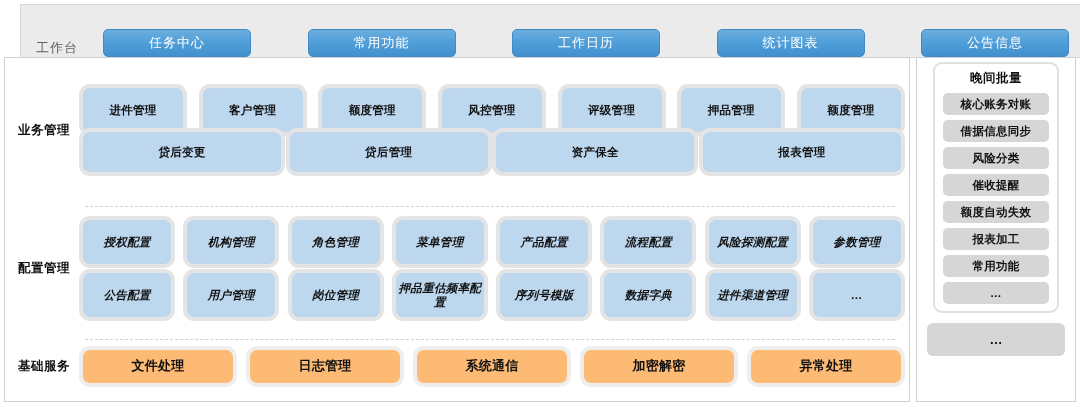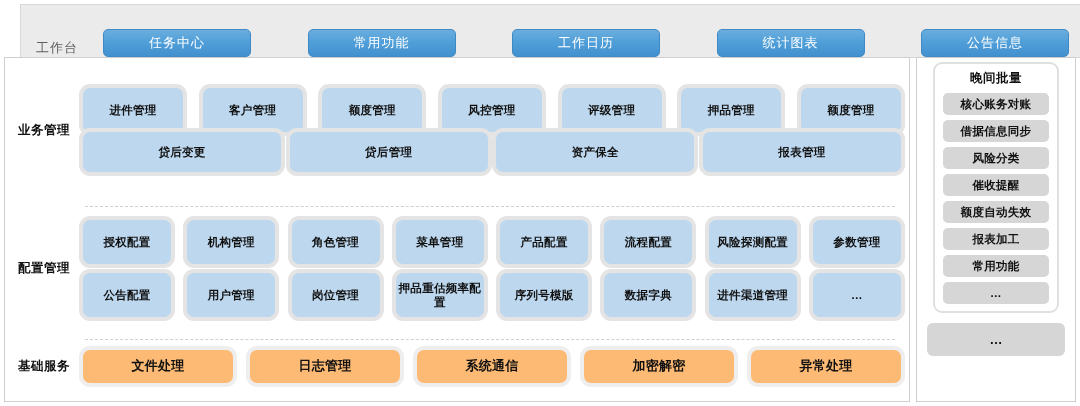--- a/index.html
+++ b/index.html
@@ -129,21 +129,21 @@
     left: 80px;
     right: 14px;
     border-top: 1px dashed #d0d0d0;
   }
   #div1 { top: 148px; }
   #div2 { top: 281px; }
 
   
   #cfg { height: 133px; }
   #cfg .tile { width: 88px; height: 44px; }
-  #cfg .rows { gap: 9px; }
+  #cfg .rows { gap: 9px; font-style: italic; }
 
   
   #base { height: 62px; }
   #base .tile { width: 150px; height: 33px; font-size: 13px; }
   #base .rows { gap: 0; }
 
   
   #right-panel {
     position: absolute;
     left: 916px;

